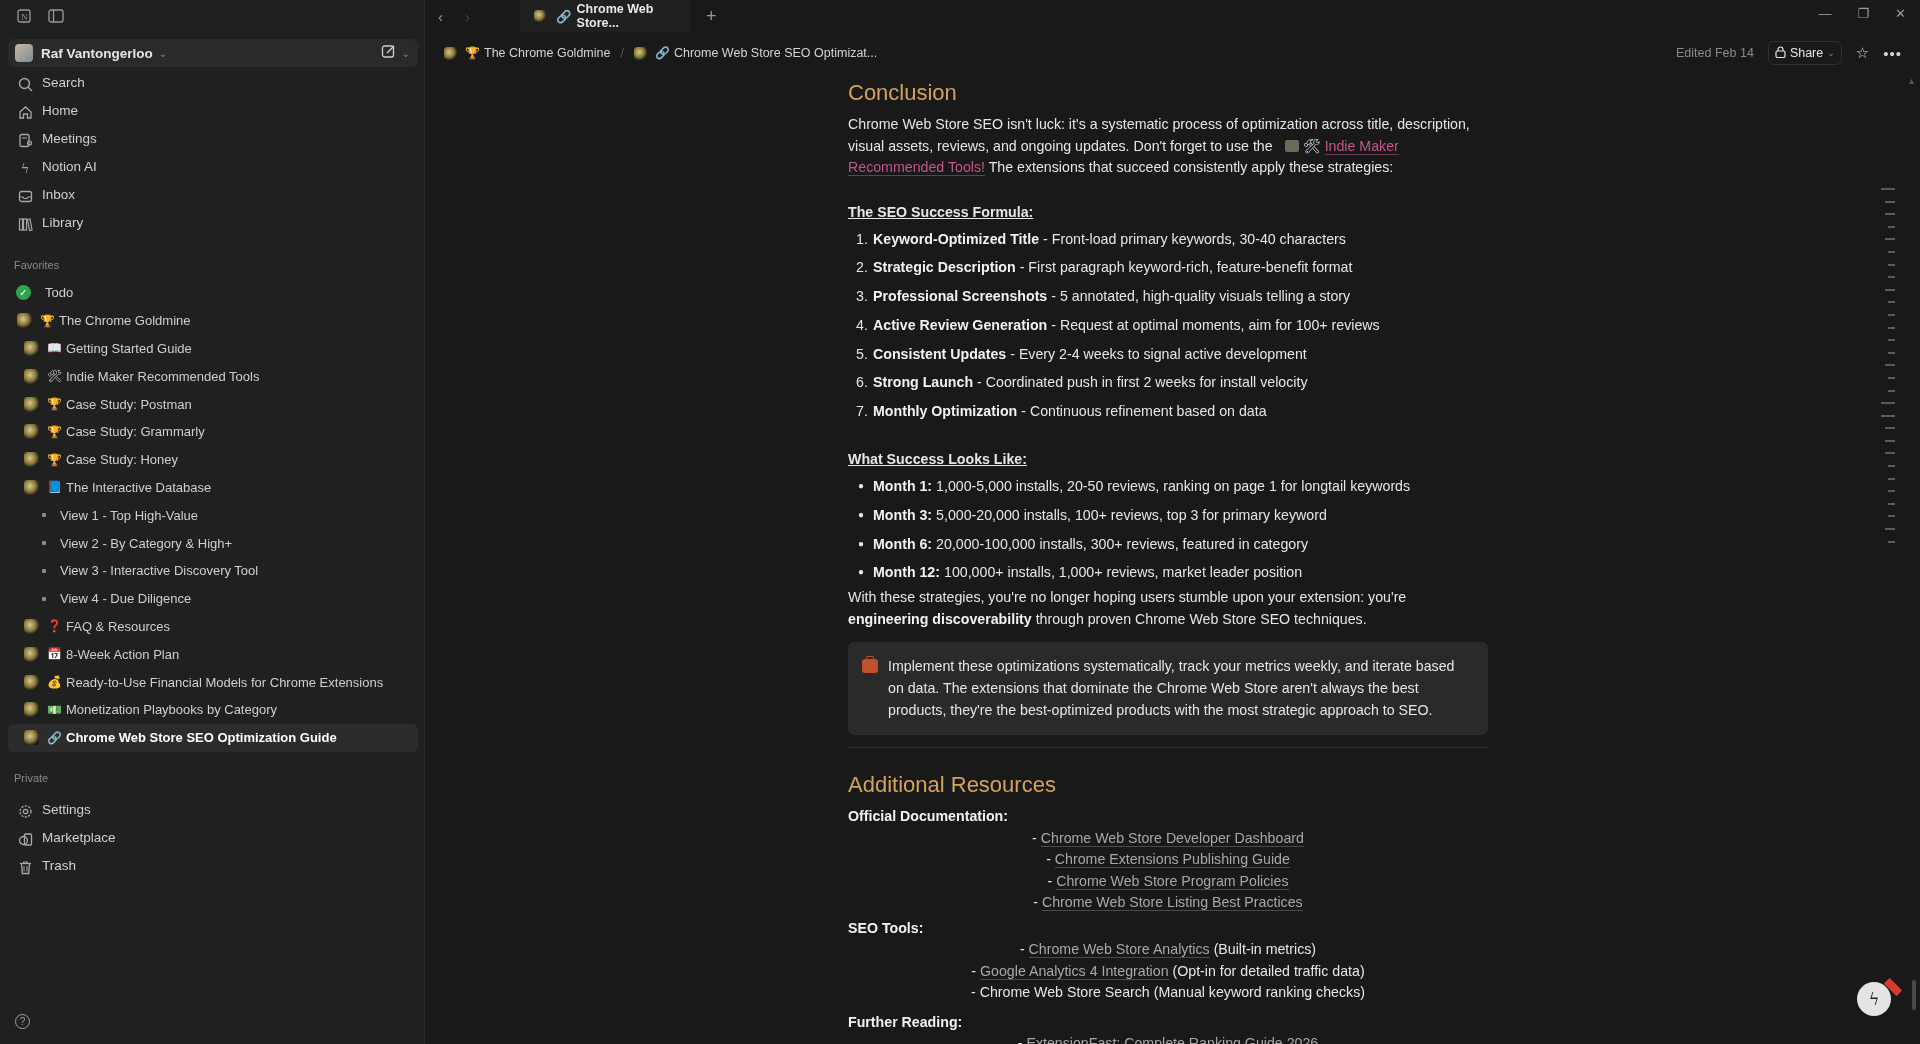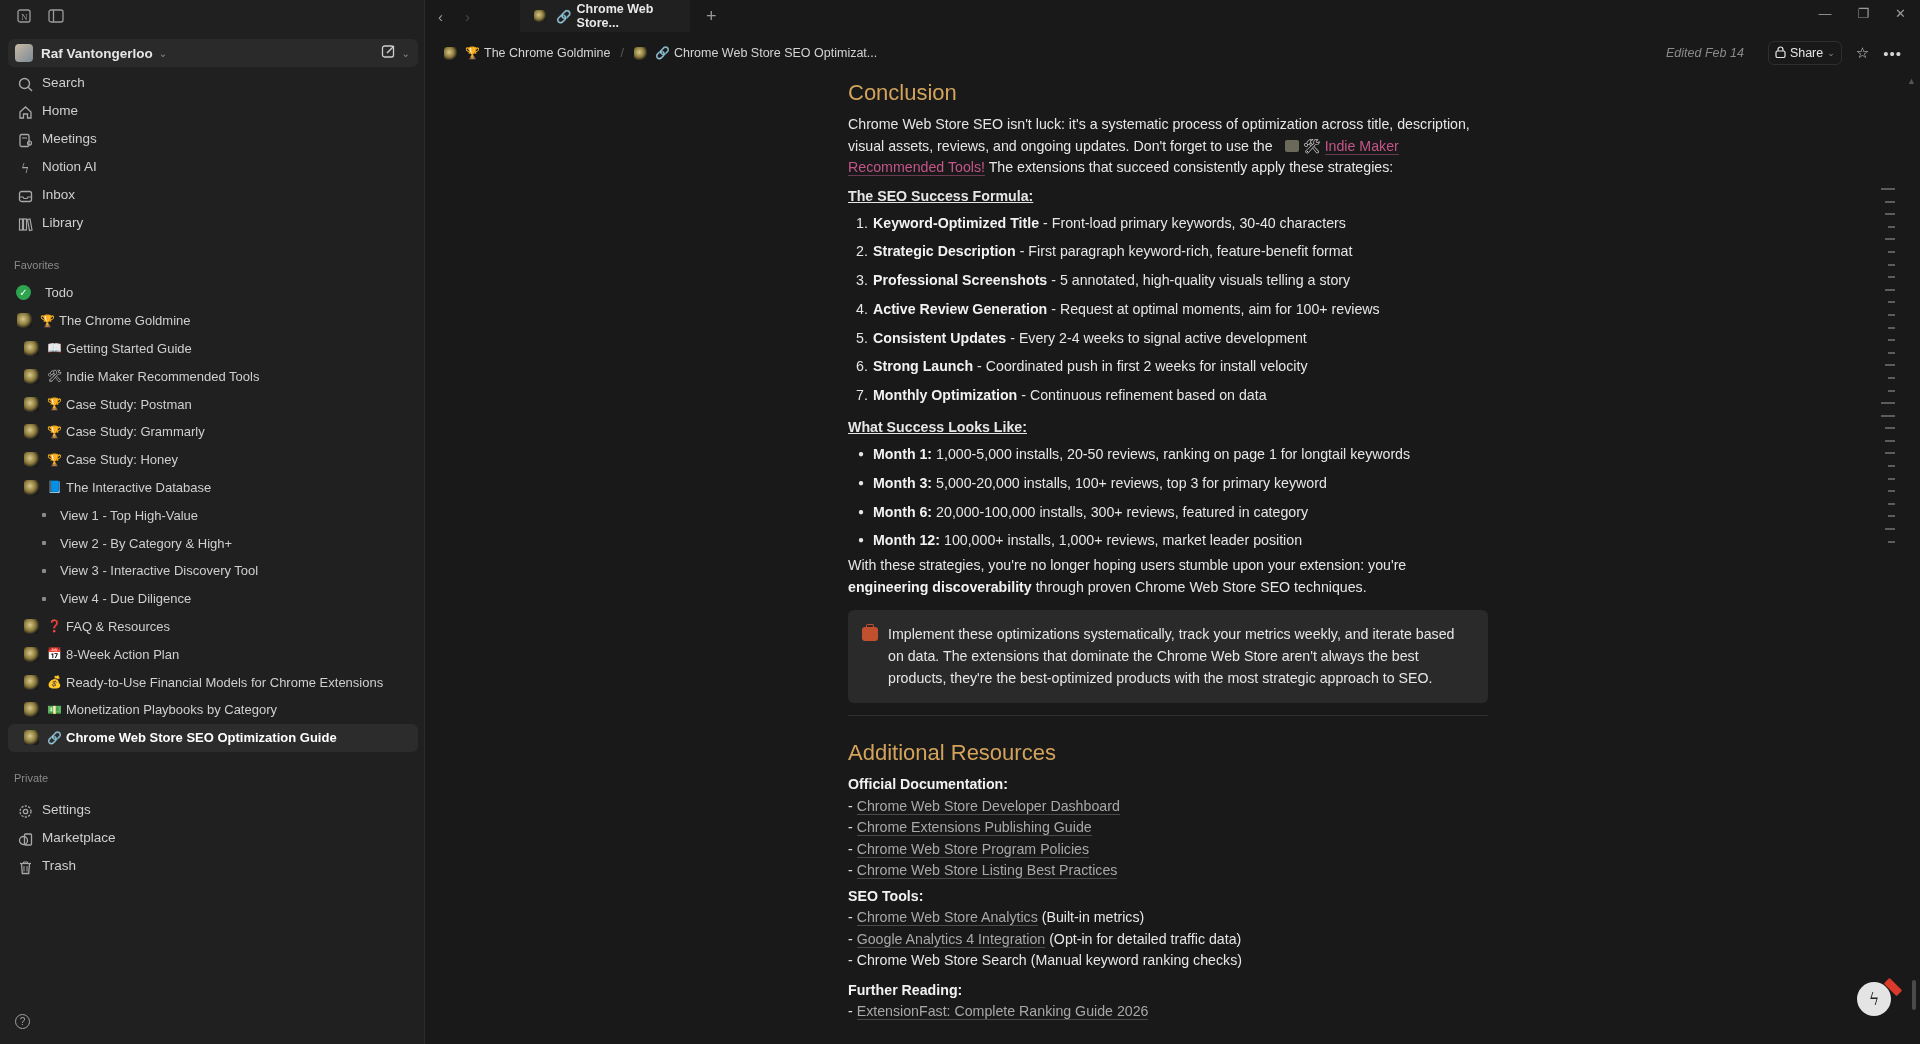--- a/index.html
+++ b/index.html
@@ -39,43 +39,43 @@
   .tab .globe { width: 12px; height: 12px; margin-right: 10px; }
   .tab-link { color: #a8a8c8; margin-right: 5px; font-weight: normal; }
   .tab-add { margin-left: 16px; color: #9b9b9b; font-size: 18px; }
   .win-ctrl { position: absolute; right: 14px; top: 6px; display: flex; gap: 26px; color: #9b9b9b; font-size: 13px; }
 
   .breadbar { position: absolute; left: 426px; top: 40px; right: 0; height: 26px; display: flex; align-items: center; padding-left: 18px; font-size: 12.5px; color: #d4d4d4; }
   .breadbar .globe { width: 13px; height: 13px; }
   .crumb { display: flex; align-items: center; }
   .crumb-sep { color: #5a5a5a; margin: 0 10px; }
   .topright { position: absolute; right: 18px; top: 41px; display: flex; align-items: center; font-size: 12.5px; }
-  .edited { color: #8a8a8a; margin-right: 24px; font-style: italic; }
+  .edited { color: #8a8a8a; margin-right: 14px; }
   .share-btn { border: 1px solid #2f2f2f; border-radius: 6px; height: 24px; padding: 0 6px; display: flex; align-items: center; gap: 4px; color: #e6e6e6; }
   .star { margin-left: 14px; color: #d4d4d4; font-size: 15px; }
   .more { margin-left: 14px; color: #d4d4d4; font-size: 15px; letter-spacing: 1px; }
 
   
   .content { position: absolute; left: 848px; top: 78px; width: 640px; }
   h2.sec { font-size: 22px; font-weight: normal; color: #d3a35b; margin-bottom: 6px; line-height: 30px; }
   p.body { font-size: 14.2px; line-height: 21.5px; color: #e6e6e6; }
   .mention-ic { display: inline-block; width: 14px; height: 12px; background: #6b6a5a; border-radius: 2px; margin: 0 4px 0 12px; vertical-align: -1px; }
   .pink { color: #c4558a; text-decoration: none; border-bottom: 1px solid #6a3a52; }
-  .uline { font-size: 14.2px; font-weight: bold; text-decoration: underline; color: #e6e6e6; margin-top: 6px; line-height: 22px; }
+  .uline { font-size: 14.2px; font-weight: bold; text-decoration: underline; color: #e6e6e6; margin-top: 22px; line-height: 22px; }
   ol.list, ul.list { list-style: none; margin-top: 2px; }
   .list li { font-size: 14.2px; line-height: 28.8px; color: #e6e6e6; display: flex; }
   .list .num { width: 25px; padding-left: 8px; color: #e6e6e6; }
   .list .dot { width: 25px; padding-left: 10px; font-size: 10px; }
   .list b { color: #f2f2f2; margin-right: 4px; }
   .callout { margin-top: 12px; background: #2a2a2a; border-radius: 6px; padding: 14px 20px 14px 40px; position: relative; font-size: 14.2px; line-height: 21.7px; color: #e6e6e6; }
   .callout .bag { position: absolute; left: 14px; top: 17px; width: 16px; height: 14px; background: #c0502e; border-radius: 3px; }
   .callout .bag::before { content: ""; position: absolute; left: 4px; top: -3px; width: 6px; height: 3px; border: 1.5px solid #c0502e; border-bottom: none; border-radius: 2px 2px 0 0; }
   hr.div { border: none; border-top: 1px solid #2f2f2f; margin: 12px 0 22px; }
   .res-h { font-size: 14.2px; font-weight: bold; color: #f2f2f2; line-height: 21.5px; margin-top: 4px; }
-  .res-line { font-size: 14.2px; line-height: 21.5px; color: #e6e6e6; }
+  .res-line { font-size: 14.2px; line-height: 21.5px; color: #e6e6e6; text-align: center; }
   .res-line .lnk { color: #a8a8a8; border-bottom: 1px solid #4a4a4a; }
 
   
   .toc { position: absolute; left: 1875px; top: 188px; width: 20px; }
   .toc div { height: 2px; background: #5c5c5c; margin-bottom: 10.6px; margin-left: auto; }
   .scroll-up { position: absolute; right: 4px; top: 76px; color: #555; font-size: 9px; }
   .scroll-thumb { position: absolute; right: 4px; top: 980px; width: 4px; height: 30px; background: #4a4a4a; border-radius: 2px; }
   .ai-btn { position: absolute; left: 1857px; top: 982px; width: 34px; height: 34px; border-radius: 50%; background: #e4e4e4; color: #222; display: flex; align-items: center; justify-content: center; font-size: 16px; font-family: "DejaVu Serif", serif; }
   .ai-btn .pencil { position: absolute; right: -6px; top: -4px; width: 8px; height: 18px; background: #d93a2b; transform: rotate(-45deg); border-radius: 1px; }
 </style>

